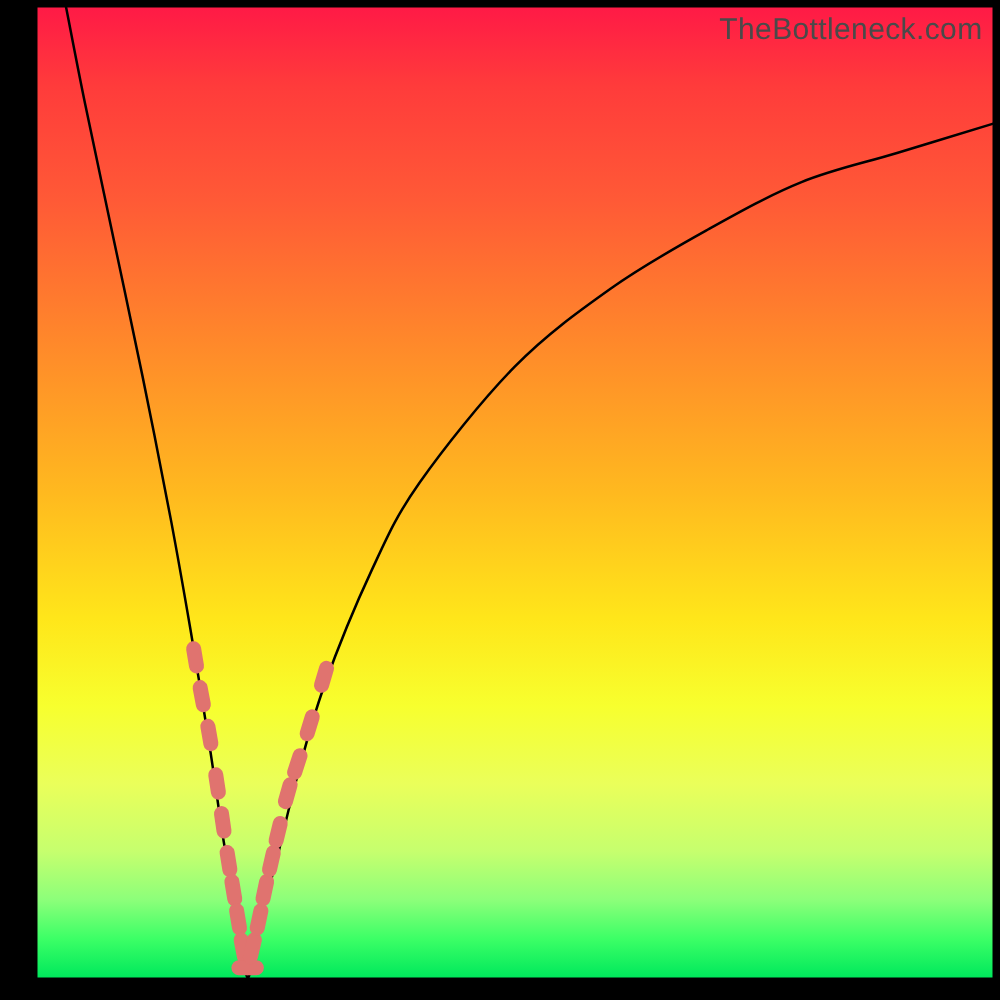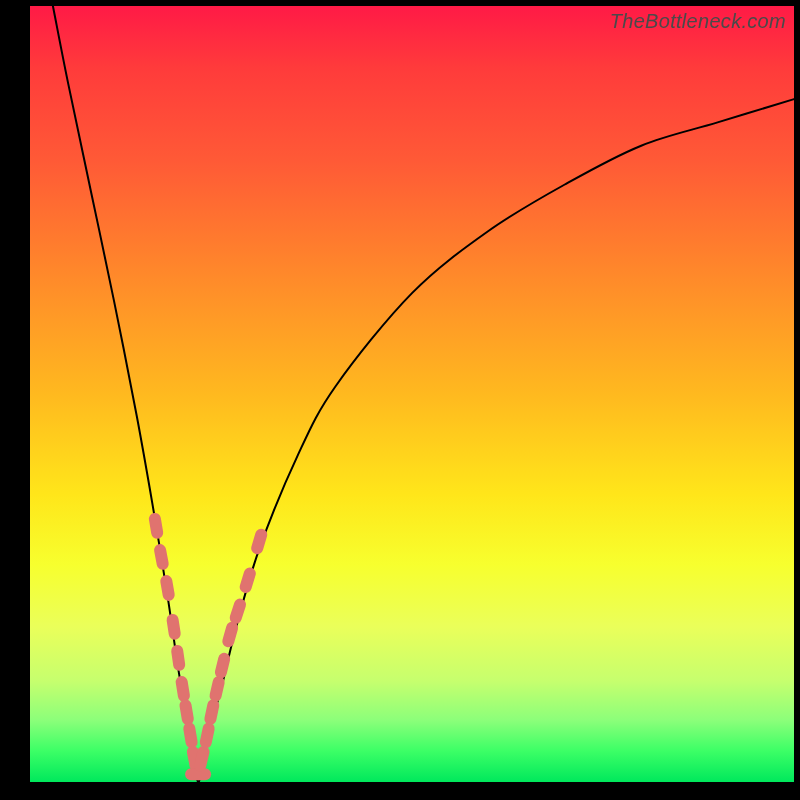--- a/index.html
+++ b/index.html
@@ -36,25 +36,24 @@
       #8cff7a 92%,
       #3cff66 96%,
       #00e85c 100%
     );
   }
   .watermark {
     position: absolute;
     top: 4px;
     right: 8px;
     color: #4a4a4a;
-    font-size: 20px;
+    font-size: 24px;
     font-weight: 400;
     letter-spacing: 0.3px;
     user-select: none;
-    font-style: italic;
   }
   svg.curve-layer {
     position: absolute;
     left: 0;
     top: 0;
     width: 764px;
     height: 776px;
     overflow: visible;
   }
   .curve {

